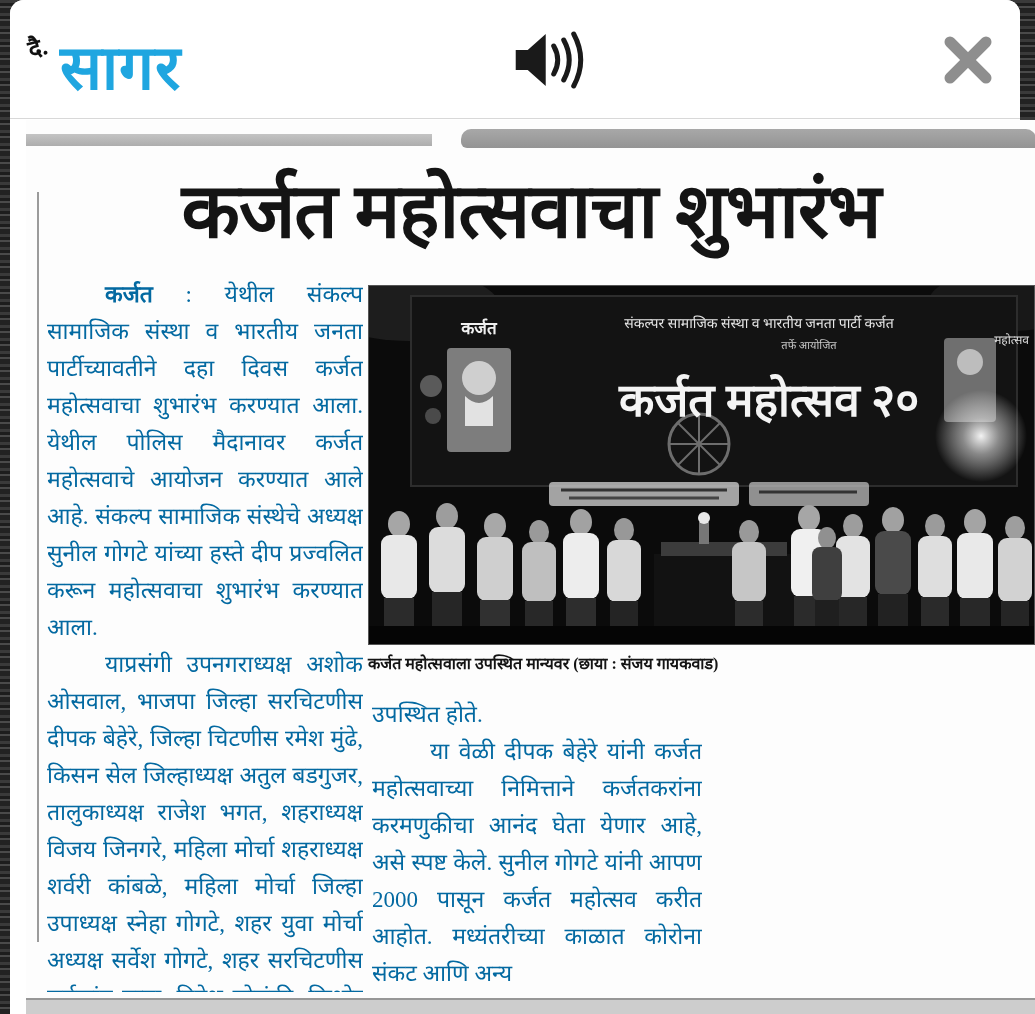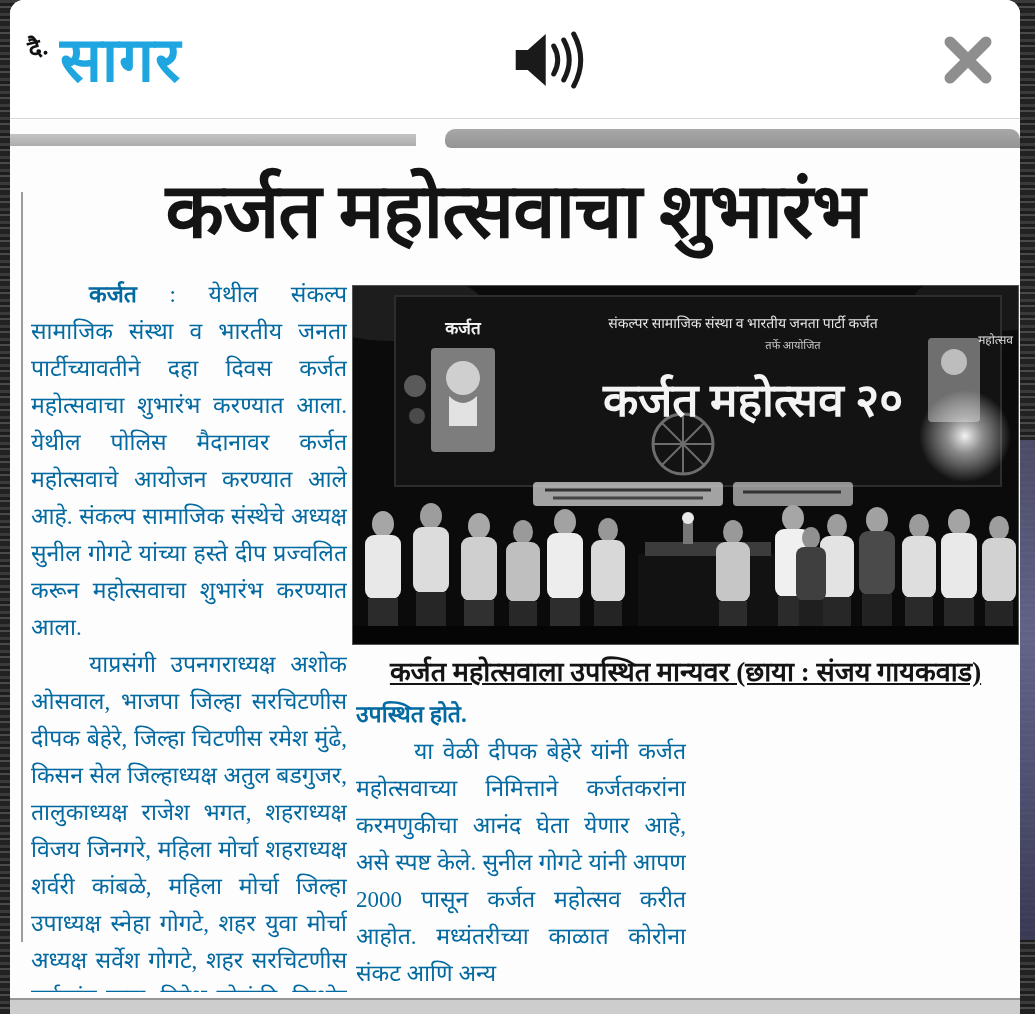--- a/index.html
+++ b/index.html
@@ -31,59 +31,59 @@
     background:#fff; border-radius:14px 14px 0 0;
     border-bottom:1px solid #d8d8d8;
   }
   .logo{ position:absolute; left:16px; top:22px; width:215px; height:80px; }
   .logo-prefix{
     position:absolute; left:2px; top:8px;
     font-weight:bold; font-size:24px; color:#111;
     transform:rotate(-14deg);
   }
   .logo-name{
-    position:absolute; left:34px; top:0px;
+    position:absolute; left:34px; top:8px;
     font-weight:bold; font-size:62px; line-height:76px; color:#1fa6e0;
     letter-spacing:1px;
   }
   .speaker{ position:absolute; left:50%; top:28px; transform:translateX(-4%); }
   .close-btn{ position:absolute; right:26px; top:34px; width:52px; height:52px; cursor:pointer; }
   
-  .clip{ position:absolute; left:0; top:120px; width:100%; height:888px; background:#fdfdfd; color:#1b1b1b; }
+  .clip{ position:absolute; left:16px; top:120px; width:100%; height:888px; background:#fdfdfd; color:#1b1b1b; }
   .scanbar-left{
     position:absolute; left:0; top:14px; width:406px; height:12px;
     background:linear-gradient(180deg,#c4c4c4,#adadad);
   }
   .scanbar-right{
     position:absolute; left:435px; top:9px; width:575px; height:19px;
     background:linear-gradient(180deg,#a8a8a8,#949494);
     border-radius:10px 10px 0 6px;
   }
   .headline{
     position:absolute; left:0; top:36px; width:100%;
     text-align:center;
     font-size:76px; font-weight:800; color:#141414;
     letter-spacing:-1px; white-space:nowrap;
   }
   .col-rule-left{
     position:absolute; left:11px; top:72px; width:2px; height:750px; background:#9b9b9b;
   }
   .body-text{ font-size:23px; line-height:37px; text-align:justify; color:#0369a1; }
   .body-text p{ text-indent:58px; }
-  .body-text p.noindent{ text-indent:0;font-weight:bold; }
+  .body-text p.noindent{ text-indent:0; }
   .col-left { position:absolute; left:21px;  top:156px; width:316px; height:716px; overflow:hidden; }
   .col-mid  { position:absolute; left:346px; top:576px; width:330px; height:300px; overflow:hidden; }
   .col-right{ position:absolute; left:684px; top:576px; width:330px; height:300px; overflow:hidden; }
   .photo-wrap{
     position:absolute; left:342px; top:165px; width:667px; height:360px;
     border:1px solid #555; background:#0a0a0a;
   }
   .caption{
     position:absolute; left:342px; top:532px; width:667px;
-    text-align:center; font-weight:bold; font-size:27px; color:#141414;text-decoration:underline;
+    text-align:left; font-weight:bold; font-size:16px; color:#141414;
   }
   .bottom-bar{
     position:absolute; left:0; top:878px; width:100%; height:16px;
     background:#cdcdcd; border-top:2px solid #979797;
   }
 </style>
 </head>
 <body>
 
 <div class="backdrop"></div>

